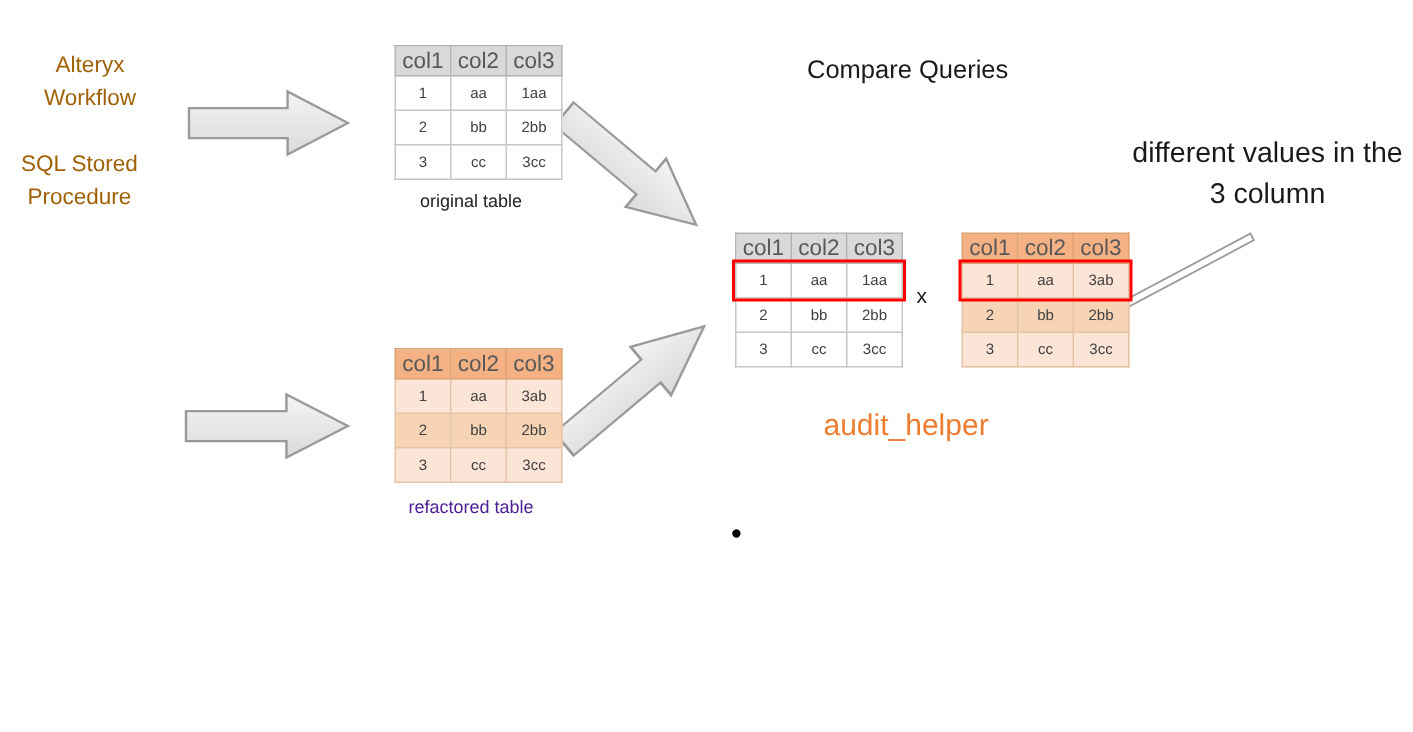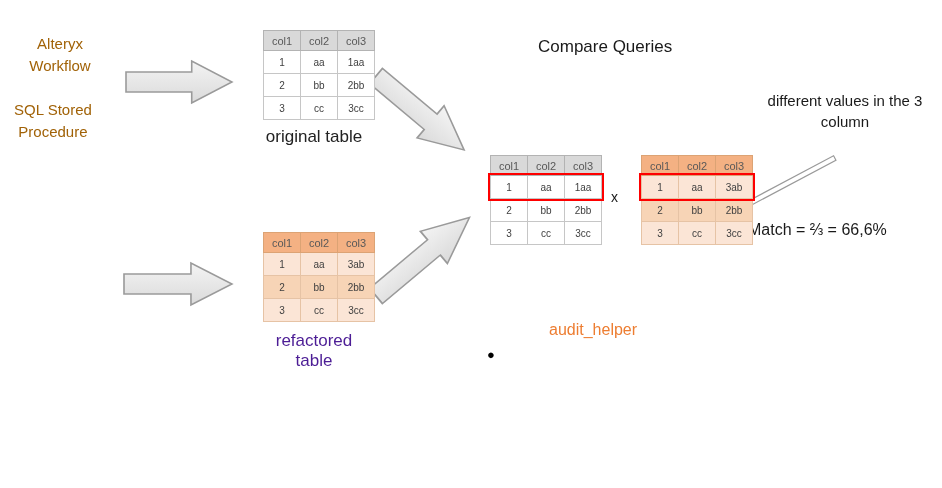--- a/index.html
+++ b/index.html
@@ -3,36 +3,36 @@
 <meta charset="utf-8">
 <style>
   html,body{margin:0;padding:0;background:#ffffff;font-family:"Liberation Sans","DejaVu Sans",sans-serif;}
   #canvas{position:relative;width:942px;height:488px;background:#ffffff;overflow:hidden;}
   #arrow-layer{position:absolute;left:0;top:0;z-index:0;}
   .abs{position:absolute;z-index:1;text-align:center;}
   .src-label{font-size:15px;color:#a16207;white-space:pre-line;line-height:1.45;}
   .src-label.center{text-align:center;}
   .orange-text{color:#ed7d31;}
   .page-title{font-size:17px;color:#1a1a1a;}
-  .caption{font-size:17px;color:#222;text-align:center;width:102px;}
+  .caption{font-size:12px;color:#222;text-align:center;width:102px;}
   .caption.orange-text{color:#4c1d95;}
   .tbl{border-collapse:collapse;background:#fff;}
-  .tbl th{width:34px;height:17px;font-size:11px;font-weight:400;color:#595959;text-align:center;border:1px solid #b3b3b3;}
+  .tbl th{width:34px;height:17px;font-size:15px;font-weight:400;color:#595959;text-align:center;border:1px solid #b3b3b3;}
   .tbl td{width:34px;height:20px;font-size:10px;color:#404040;text-align:center;border:1px solid #c6c6c6;}
   .tbl.gray th{background:#d9d9d9;}
   .tbl.gray td{background:#ffffff;}
   .tbl.orange th{background:#f4b183;border-color:#dca374;}
   .tbl.orange td{background:#fbe5d6;border-color:#e6c3a5;}
   .tbl.orange tbody tr:nth-child(2) td{background:#f7d4b6;}
   .tbl-wrap{position:absolute;z-index:2;}
   .red-box{position:absolute;left:-2px;right:-2px;top:18px;height:24px;border:2.5px solid #fe0000;pointer-events:none;z-index:3;}
   .x-sep{font-size:14px;color:#1a1a1a;}
-  .note{font-size:15px;color:#1a1a1a;line-height:1.42;}
+  .note{font-size:19px;color:#1a1a1a;line-height:1.42;}
   .match-text{font-size:16px;color:#1a1a1a;}
-  .audit{font-size:16px;margin-top:48px;}
+  .audit{font-size:20px;}
   .bullet-dot{font-size:13px;color:#000;}
   .bullet-text{font-size:15.5px;color:#1a1a1a;line-height:22px;width:345px;}
 </style>
 </head>
 <body>
 
 <div id="canvas">
 
   <svg id="arrow-layer" width="942" height="488" viewBox="0 0 942 488">
     <defs>
@@ -172,18 +172,17 @@
           <td>3</td>
           <td>cc</td>
           <td>3cc</td>
         </tr>
       </tbody>
     </table>
     <div class="red-box"></div>
   </div>
 
   <div class="abs note" style="left:750px;top:90px;width:190px;">different values in the 3 column</div>
-  <div class="abs match-text" style="left:748px;top:221px;">Match = ⅔ = 66,6%</div>
   <div class="abs audit orange-text" style="left:549px;top:273px;">audit_helper</div>
 
   <div class="abs bullet-dot" style="left:487px;top:347px;">●</div>
 
 </div>
 
 </body></html>

